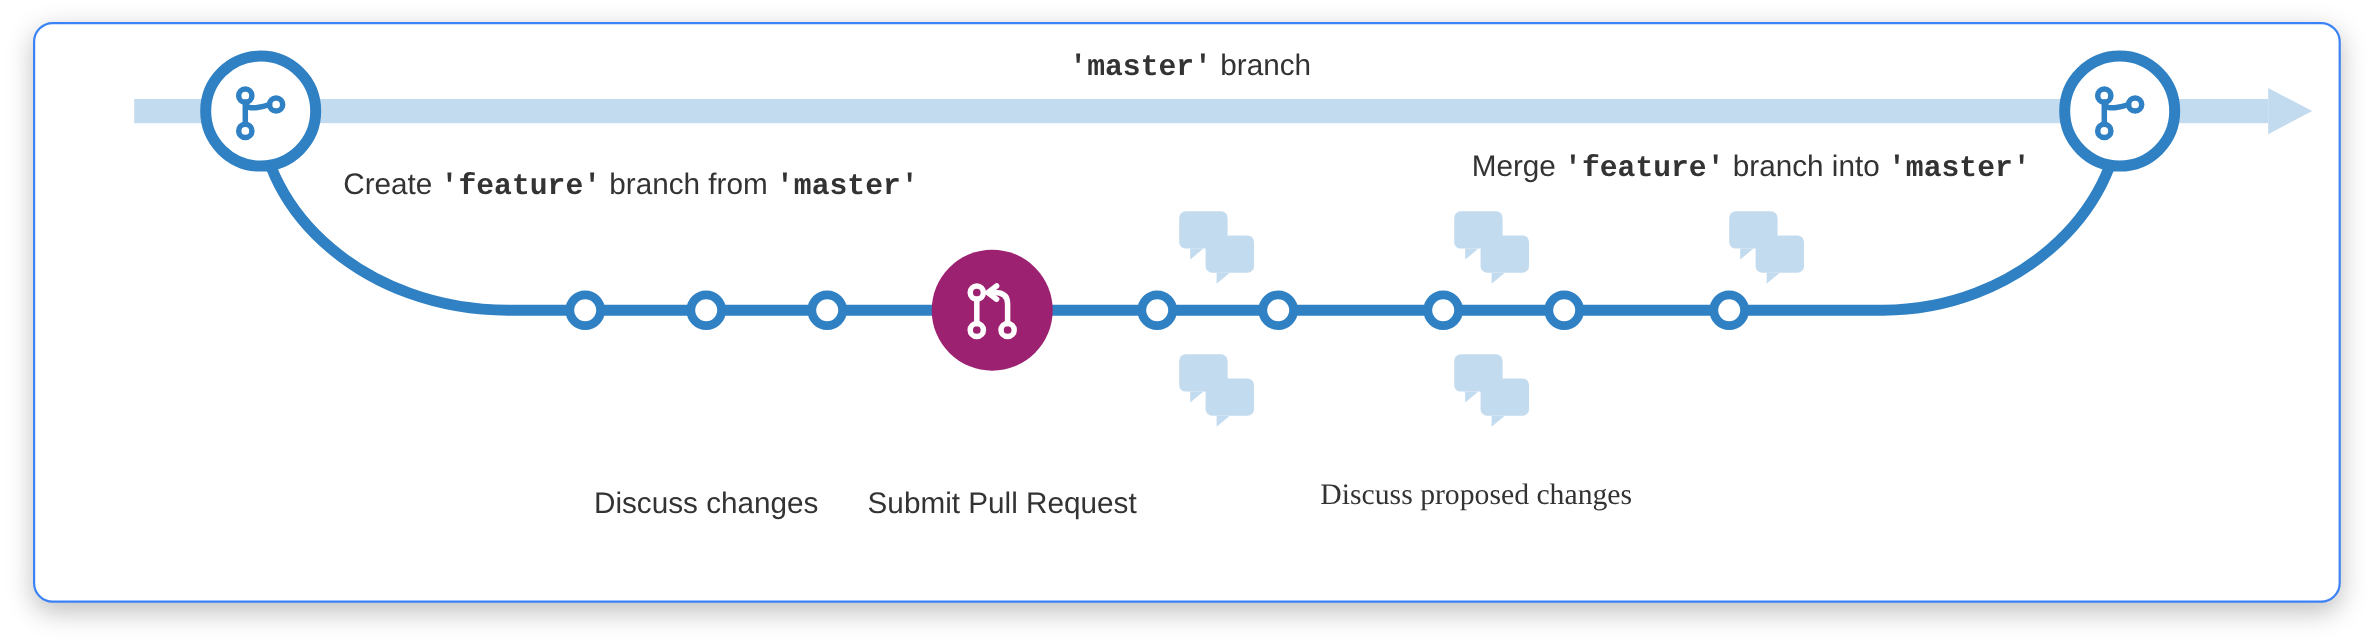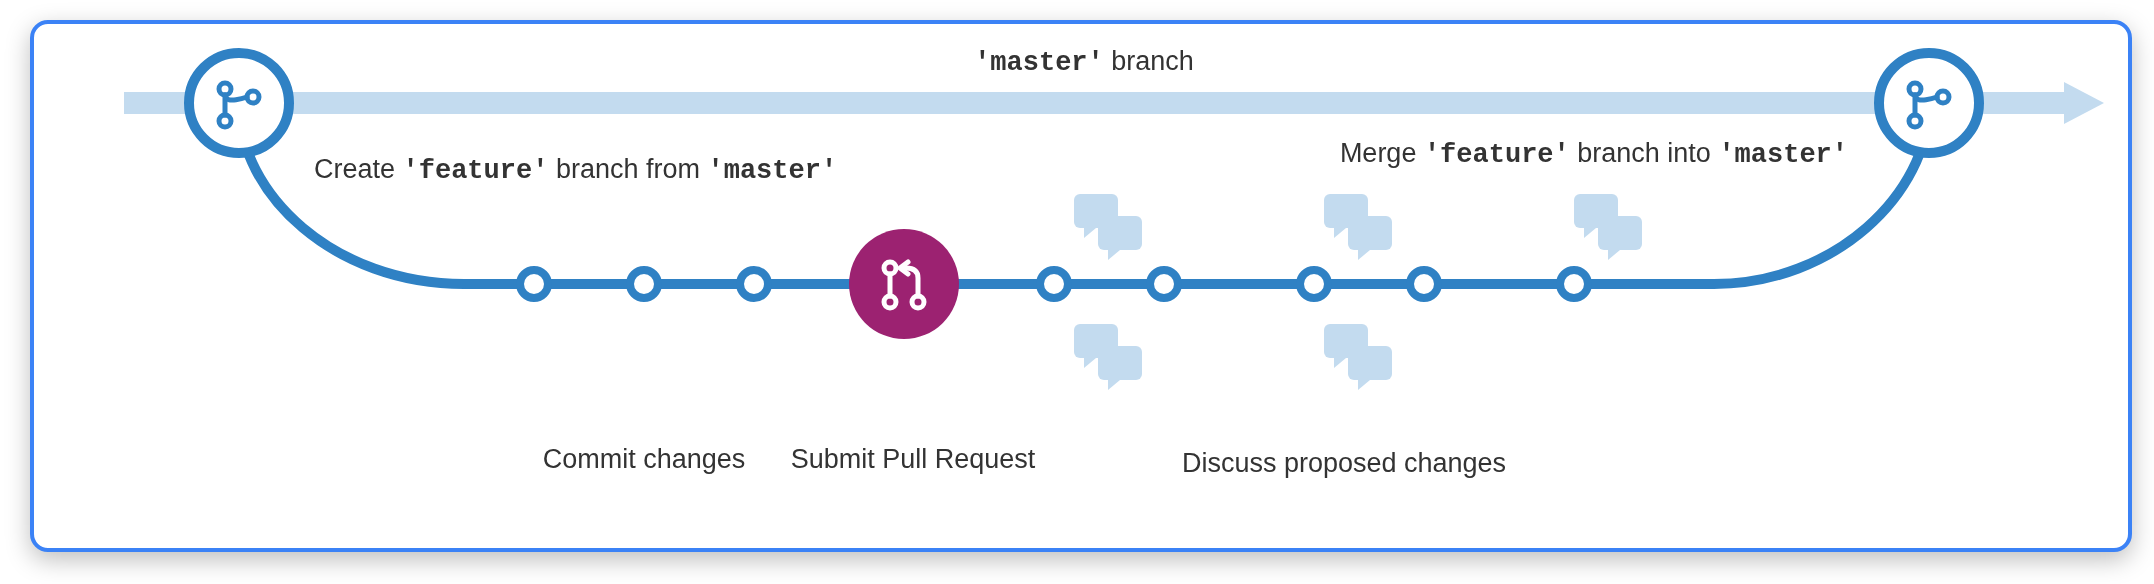--- a/index.html
+++ b/index.html
@@ -10,21 +10,21 @@
     font-family: -apple-system, BlinkMacSystemFont, "Segoe UI", Helvetica, Arial, sans-serif;
     background: transparent;
   }
   .card {
     position: absolute;
     left: 30px;
     top: 20px;
     width: 2094px;
     height: 524px;
     background: #fff;
-    border: 4px solid #3b82f6;
+    border: 2px solid #3b82f6;
     border-radius: 18px;
     box-shadow: 0 8px 24px rgba(0,0,0,0.25);
     overflow: hidden;
   }
   svg.diagram {
     position: absolute;
     left: 0;
     top: 0;
     width: 2094px;
     height: 524px;
@@ -161,17 +161,17 @@
     <span class="mono">'master'</span>
   </div>
 
   <div class="label" style="right:280px; top:114px; left:auto;margin-left:37px;">
     <span>Merge</span>
     <span class="mono">'feature'</span>
     <span>branch into</span>
     <span class="mono">'master'</span>
   </div>
 
-  <div class="label ctr" style="left:610px; top:420px;">Commit changes</div>
+  <div class="label ctr" style="left:610px; top:420px;">Discuss changes</div>
   <div class="label ctr" style="left:879px; top:420px;">Submit Pull Request</div>
-  <div class="label ctr" style="left:1310px; top:424px;">Discuss proposed changes</div>
+  <div class="label ctr" style="left:1310px; top:412px;font-family:Liberation Serif, serif;">Discuss proposed changes</div>
 
 </div>
 
 </body></html>

